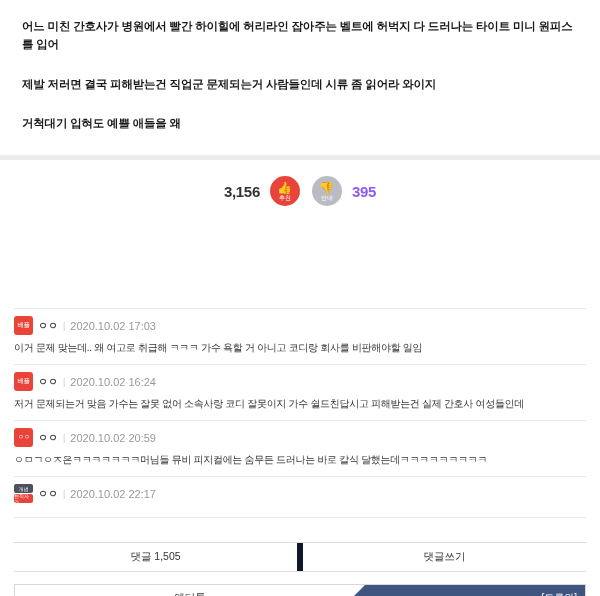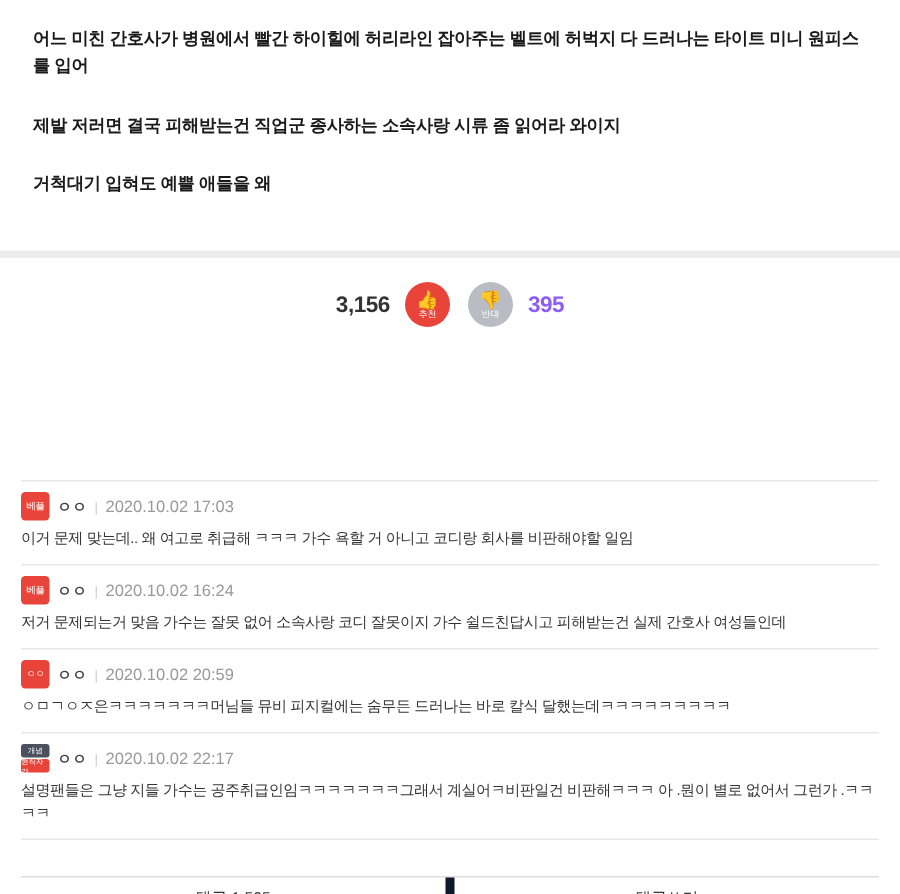--- a/index.html
+++ b/index.html
@@ -26,21 +26,21 @@
     padding: 18px 22px 6px 22px;
   }
   .post-line {
     font-size: 11.5px;
     line-height: 1.55;
     color: #1a1a1a;
     margin: 0 0 22px 0;
     letter-spacing: -0.2px;
     font-weight: bold;
   }
-  .post-line:last-child { margin-bottom: 20px; }
+  .post-line:last-child { margin-bottom: 8px; }
   .thick-divider {
     height: 5px;
     background: #ececec;
     margin: 8px 0 0 0;
   }
 
   
   .vote-bar {
     display: flex;
     align-items: center;
@@ -208,21 +208,21 @@
     border-right: 13px solid #3e557f;
   }
 </style>
 </head>
 <body>
 
 <div class="page">
 
   <div class="post-body">
     <p class="post-line">어느 미친 간호사가 병원에서 빨간 하이힐에 허리라인 잡아주는 벨트에 허벅지 다 드러나는 타이트 미니 원피스를 입어</p>
-    <p class="post-line">제발 저러면 결국 피해받는건 직업군 종사하는 소속사랑 시류 좀 읽어라 와이지</p>
+    <p class="post-line">제발 저러면 결국 피해받는건 직업군 문제되는거 사람들인데 시류 좀 읽어라 와이지</p>
     <p class="post-line">거척대기 입혀도 예쁠 애들을 왜</p>
   </div>
 
   <div class="thick-divider"></div>
 
   <div class="vote-bar">
     <span class="vote-count">3,156</span>
     <div class="circle-btn up-btn">
       <span class="glyph">👍</span>
       <span>추천</span>
@@ -271,21 +271,20 @@
     <div class="comment">
       <div class="c-head">
         <span class="badge-stack">
           <span class="badge-mini dark">개념</span>
           <span class="badge-mini">현직자간</span>
         </span>
         <span class="c-nick">ㅇㅇ</span>
         <span class="c-sep">|</span>
         <span class="c-date">2020.10.02 22:17</span>
       </div>
-      <div class="c-text">설명팬들은 그냥 지들 가수는 공주취급인임ㅋㅋㅋㅋㅋㅋㅋ그래서 계실어ㅋ비판일건 비판해ㅋㅋㅋ 아 .뭔이 별로 없어서 그런가 .ㅋㅋㅋㅋ</div>
     </div>
 
   </div>
 
   <div class="spacer-sm"></div>
 
   <div class="cmt-actions">
     <div class="cell">댓글 1,505</div>
     <div class="cell">댓글쓰기</div>
   </div>

